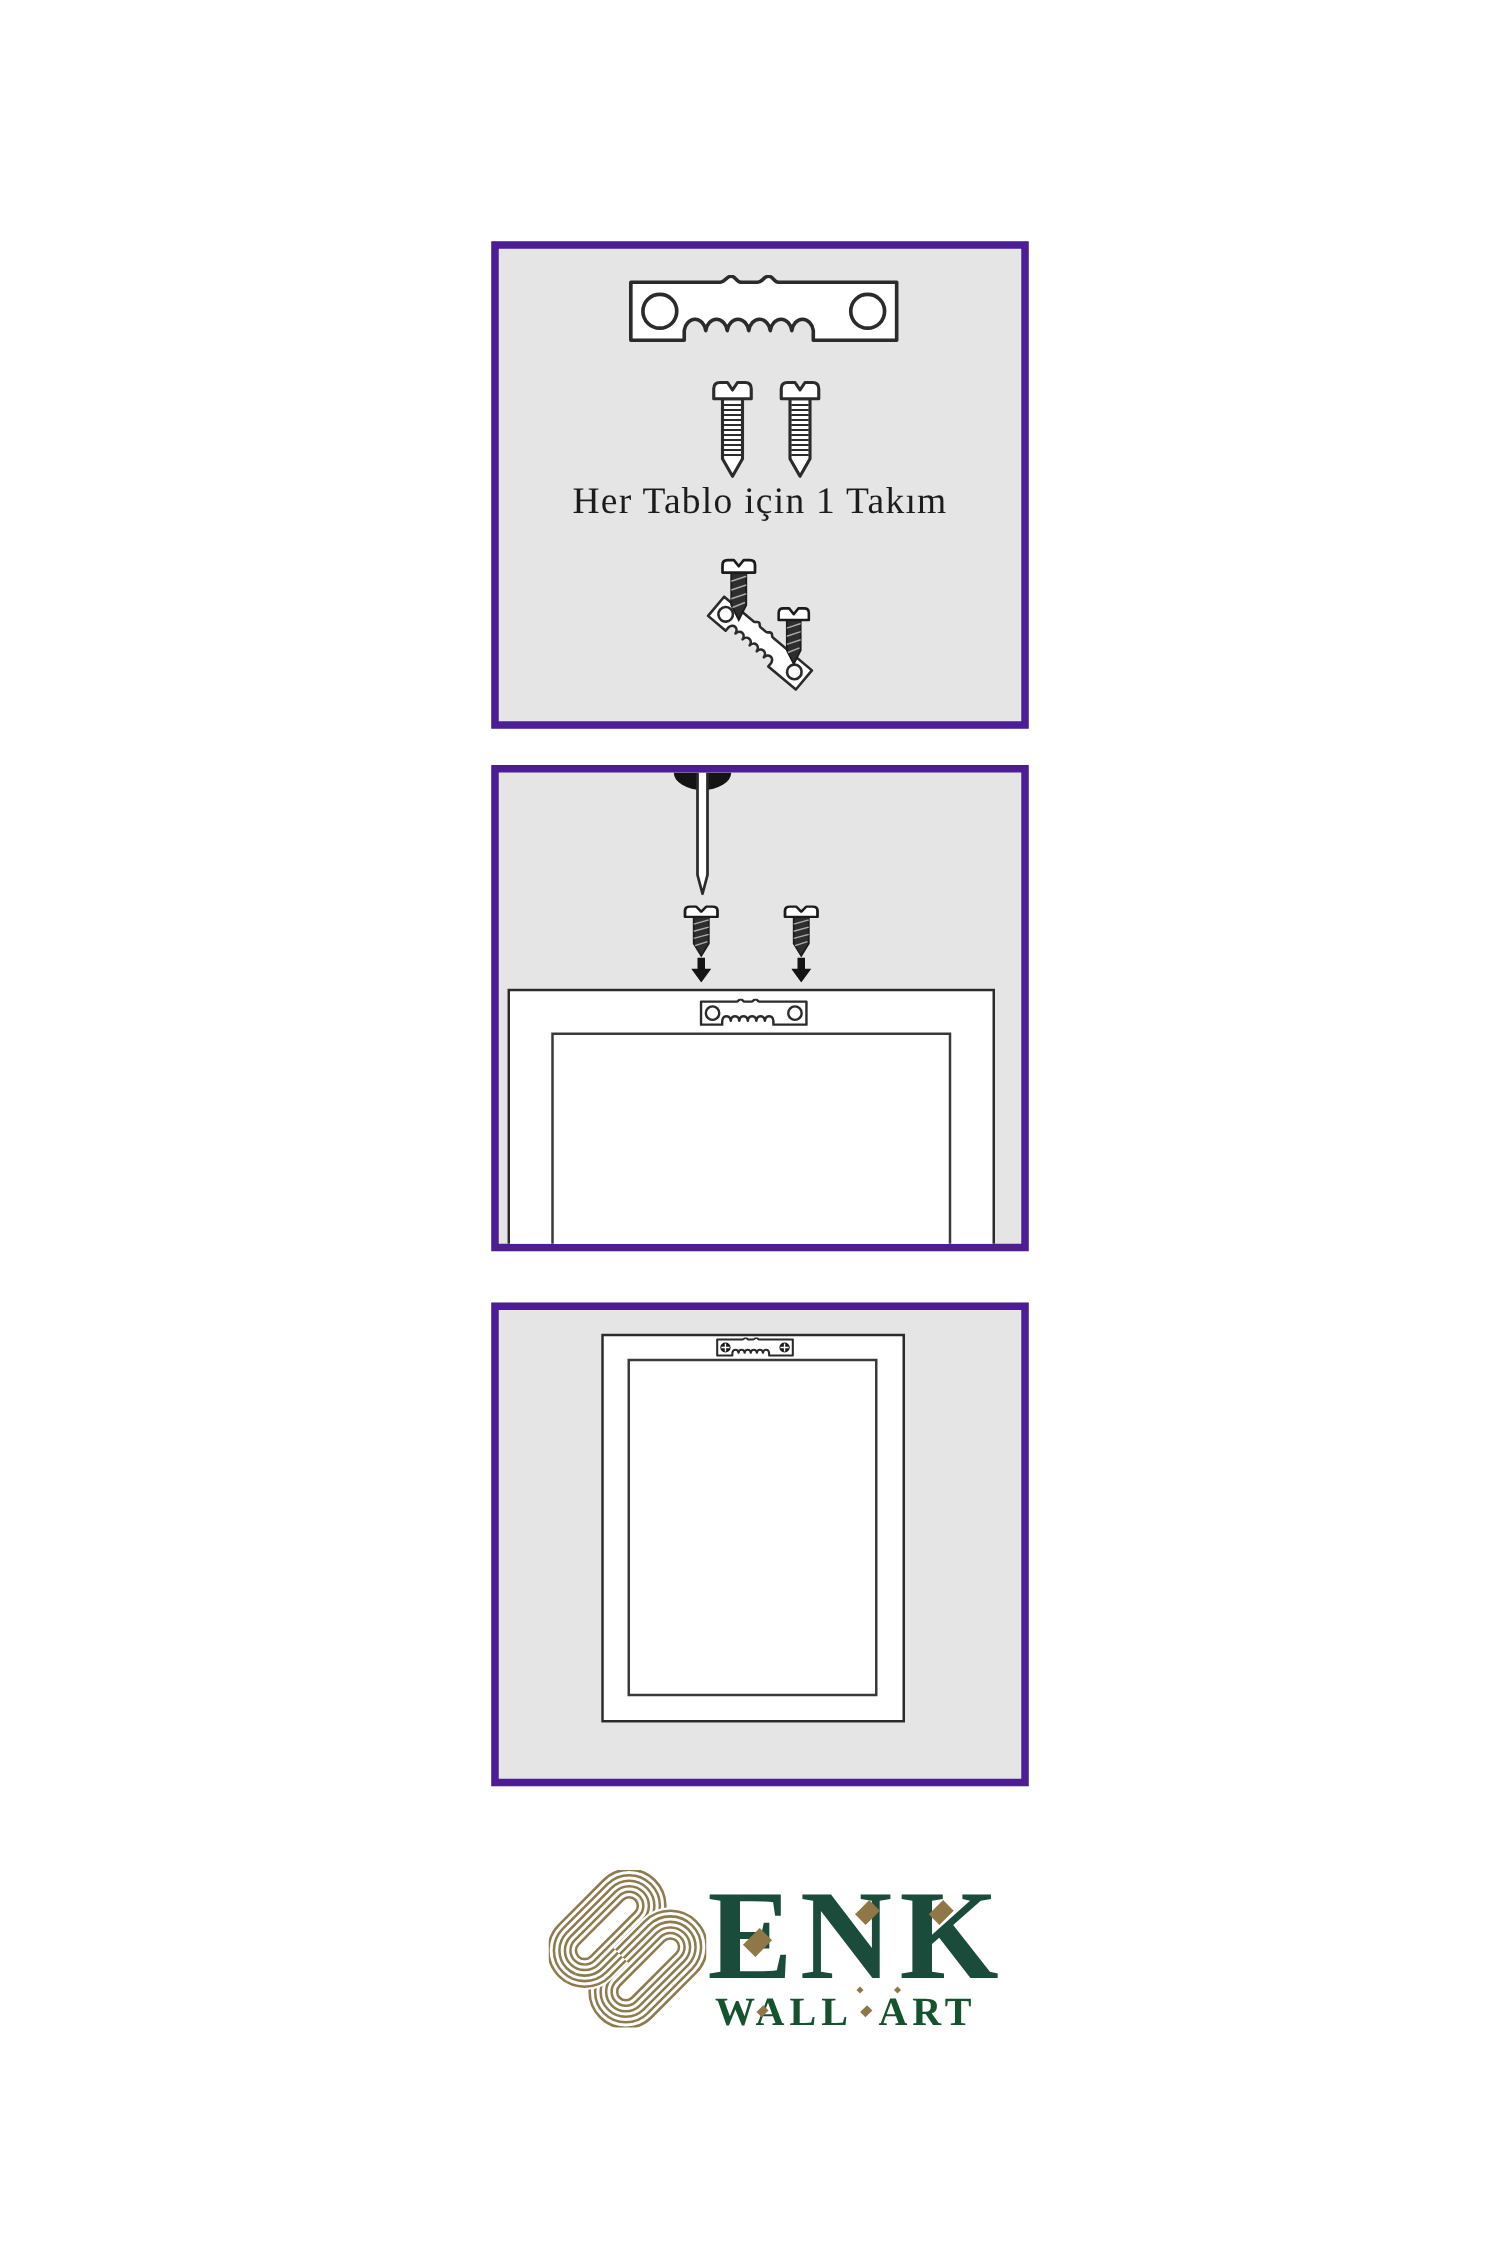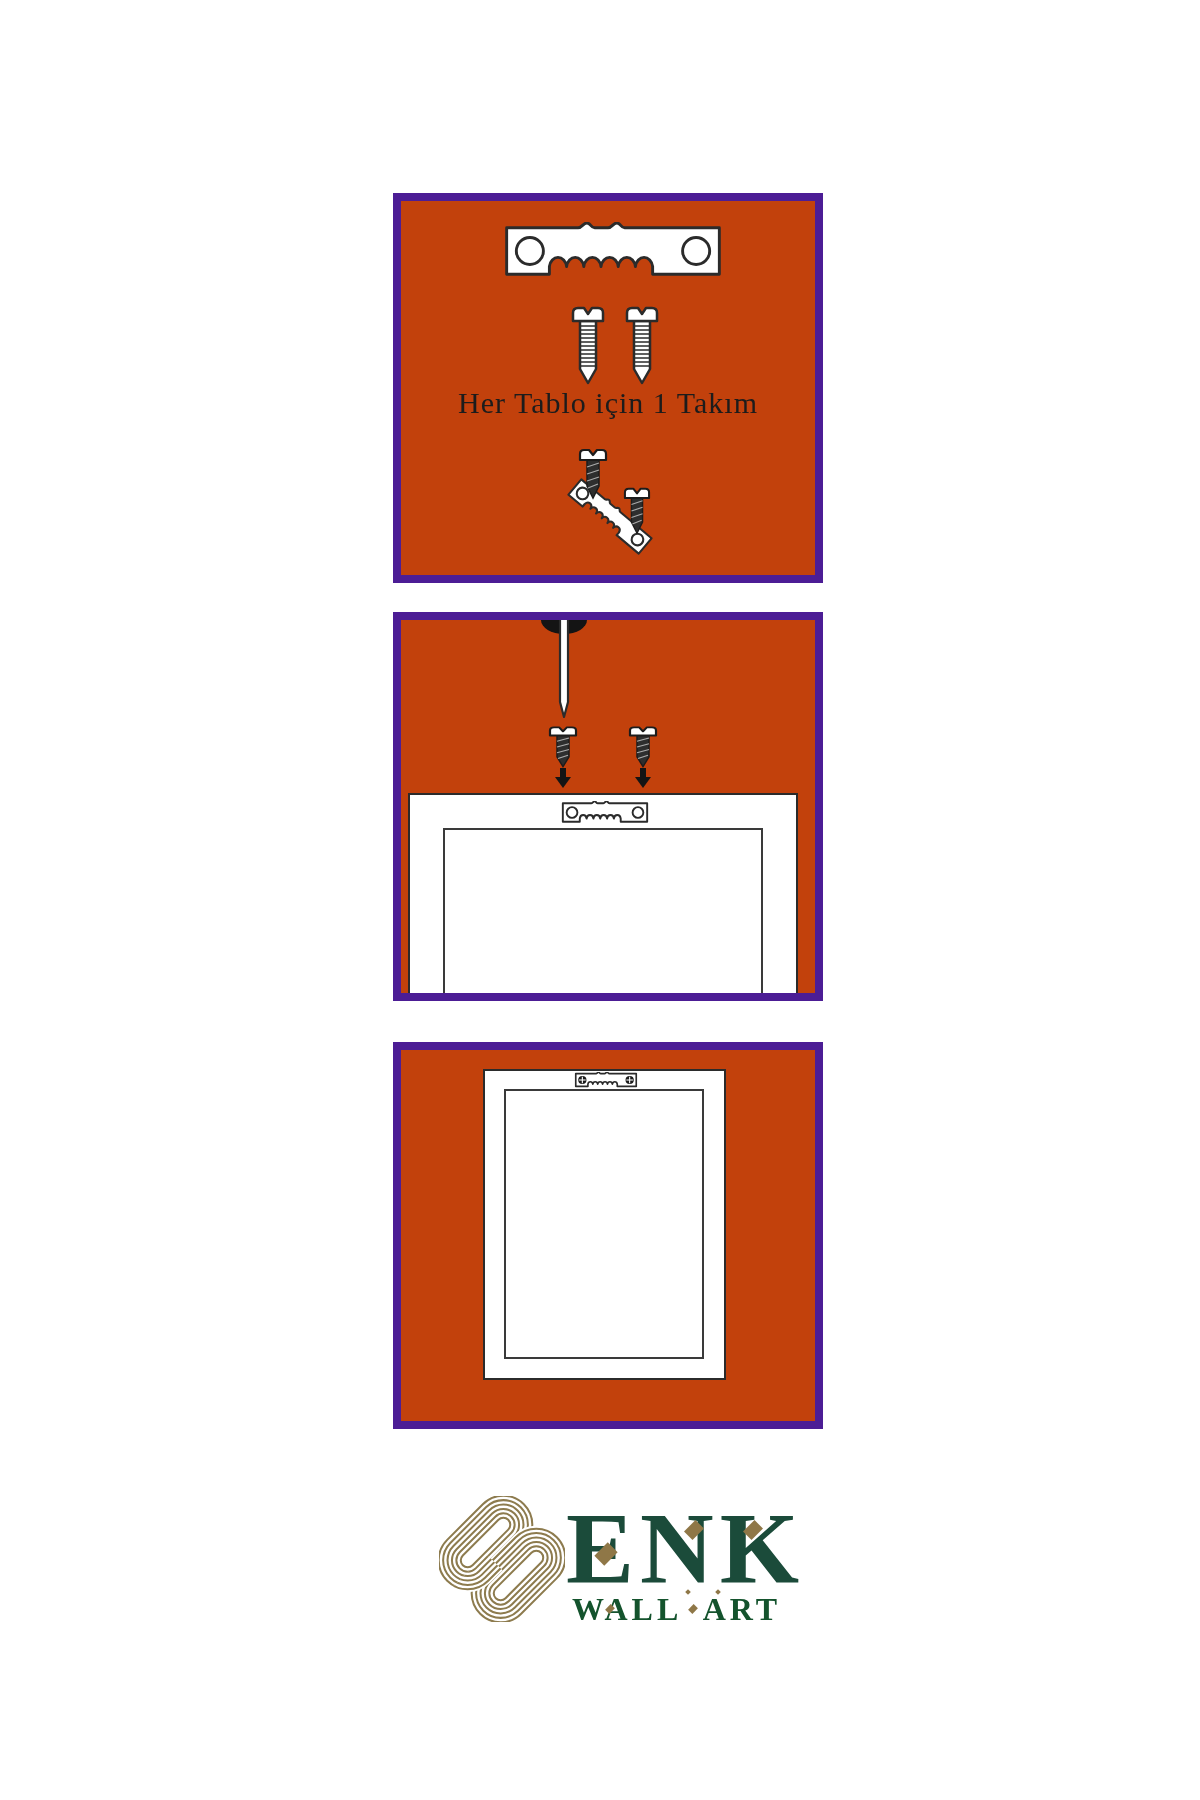--- a/index.html
+++ b/index.html
@@ -2,22 +2,22 @@
 <html><head>
 <meta charset="utf-8">
 <style>
   html,body{margin:0;padding:0;background:#ffffff;}
   .page{
     position:relative;width:1200px;height:1800px;background:#ffffff;overflow:hidden;
     font-family:"Liberation Serif", serif;
   }
   .abs{position:absolute;}
   .panel{
-    position:absolute;left:393px;width:430px;background:#c2410c;
-    border:8px solid #4c1d95;box-sizing:border-box;overflow:hidden;
+    position:absolute;left:393px;width:430px;background:#e5e5e5;
+    border:6px solid #4c1d95;box-sizing:border-box;overflow:hidden;
   }
   .panel1{top:193px;height:390px;}
   .panel2{top:612px;height:389px;}
   .panel3{top:1042px;height:387px;}
   .caption{
     position:absolute;left:0;top:186px;width:100%;text-align:center;
     font-size:30px;line-height:32px;letter-spacing:1px;color:#1c1c1c;
     font-family:"Liberation Serif", serif;
   }
   .mound{

